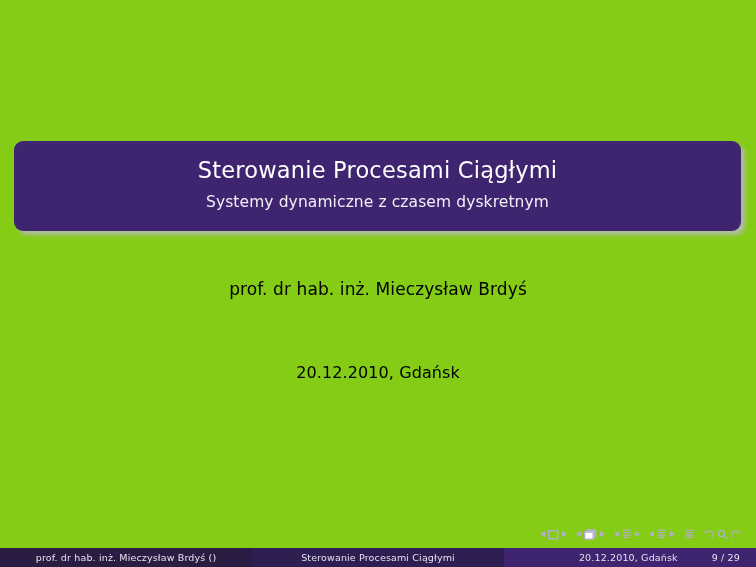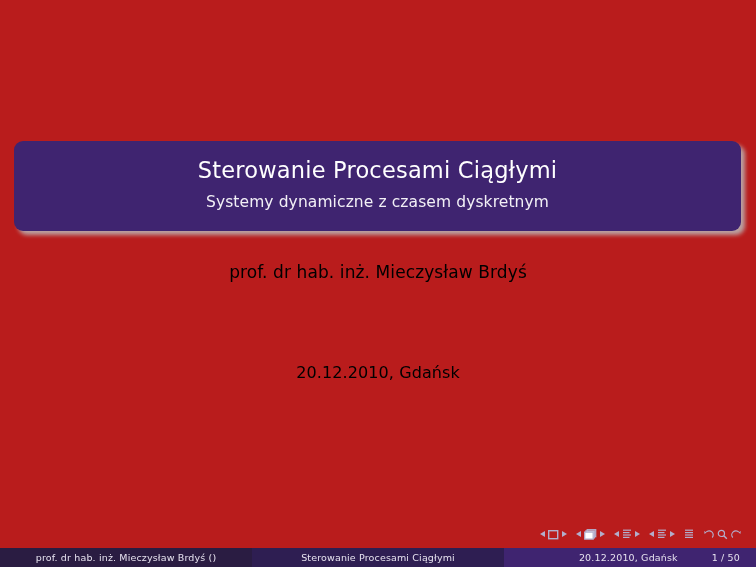--- a/index.html
+++ b/index.html
@@ -11,21 +11,21 @@
     width: 756px;
     height: 567px;
     overflow: hidden;
     font-family: "DejaVu Sans", "Liberation Sans", sans-serif;
     position: relative;
   }
 
   .slide {
     position: absolute;
     inset: 0;
-    background: #b91c1c;
+    background: #84cc16;
     padding-left: 8px;
   }
 
   
   .titlebox-wrap {
     position: absolute;
     left: 14px;
     top: 141px;
     width: 727px;
     height: 90px;
@@ -70,21 +70,21 @@
     letter-spacing: 0.1px;
     line-height: 1.15;
     margin: 3px;
     text-align: center;
   }
 
   
   .author-line {
     position: absolute;
     left: 0;
-    top: 262px;
+    top: 279px;
     width: 756px;
     text-align: center;
     color: #000000;
     font-size: 17px;
     letter-spacing: 0.1px;
   }
   .date-line {
     position: absolute;
     left: 0;
     top: 363px;
@@ -264,17 +264,17 @@
       </span>
     </div>
 
   </div>
 
   <div class="footer">
     <div class="foot-seg foot-seg-1">prof. dr hab. inż. Mieczysław Brdyś ()</div>
     <div class="foot-seg foot-seg-2">Sterowanie Procesami Ciągłymi</div>
     <div class="foot-seg foot-seg-3">
       <span>20.12.2010, Gdańsk</span>
-      <span>1 / 50</span>
+      <span>9 / 29</span>
     </div>
   </div>
 
 </div>
 
 </body></html>

